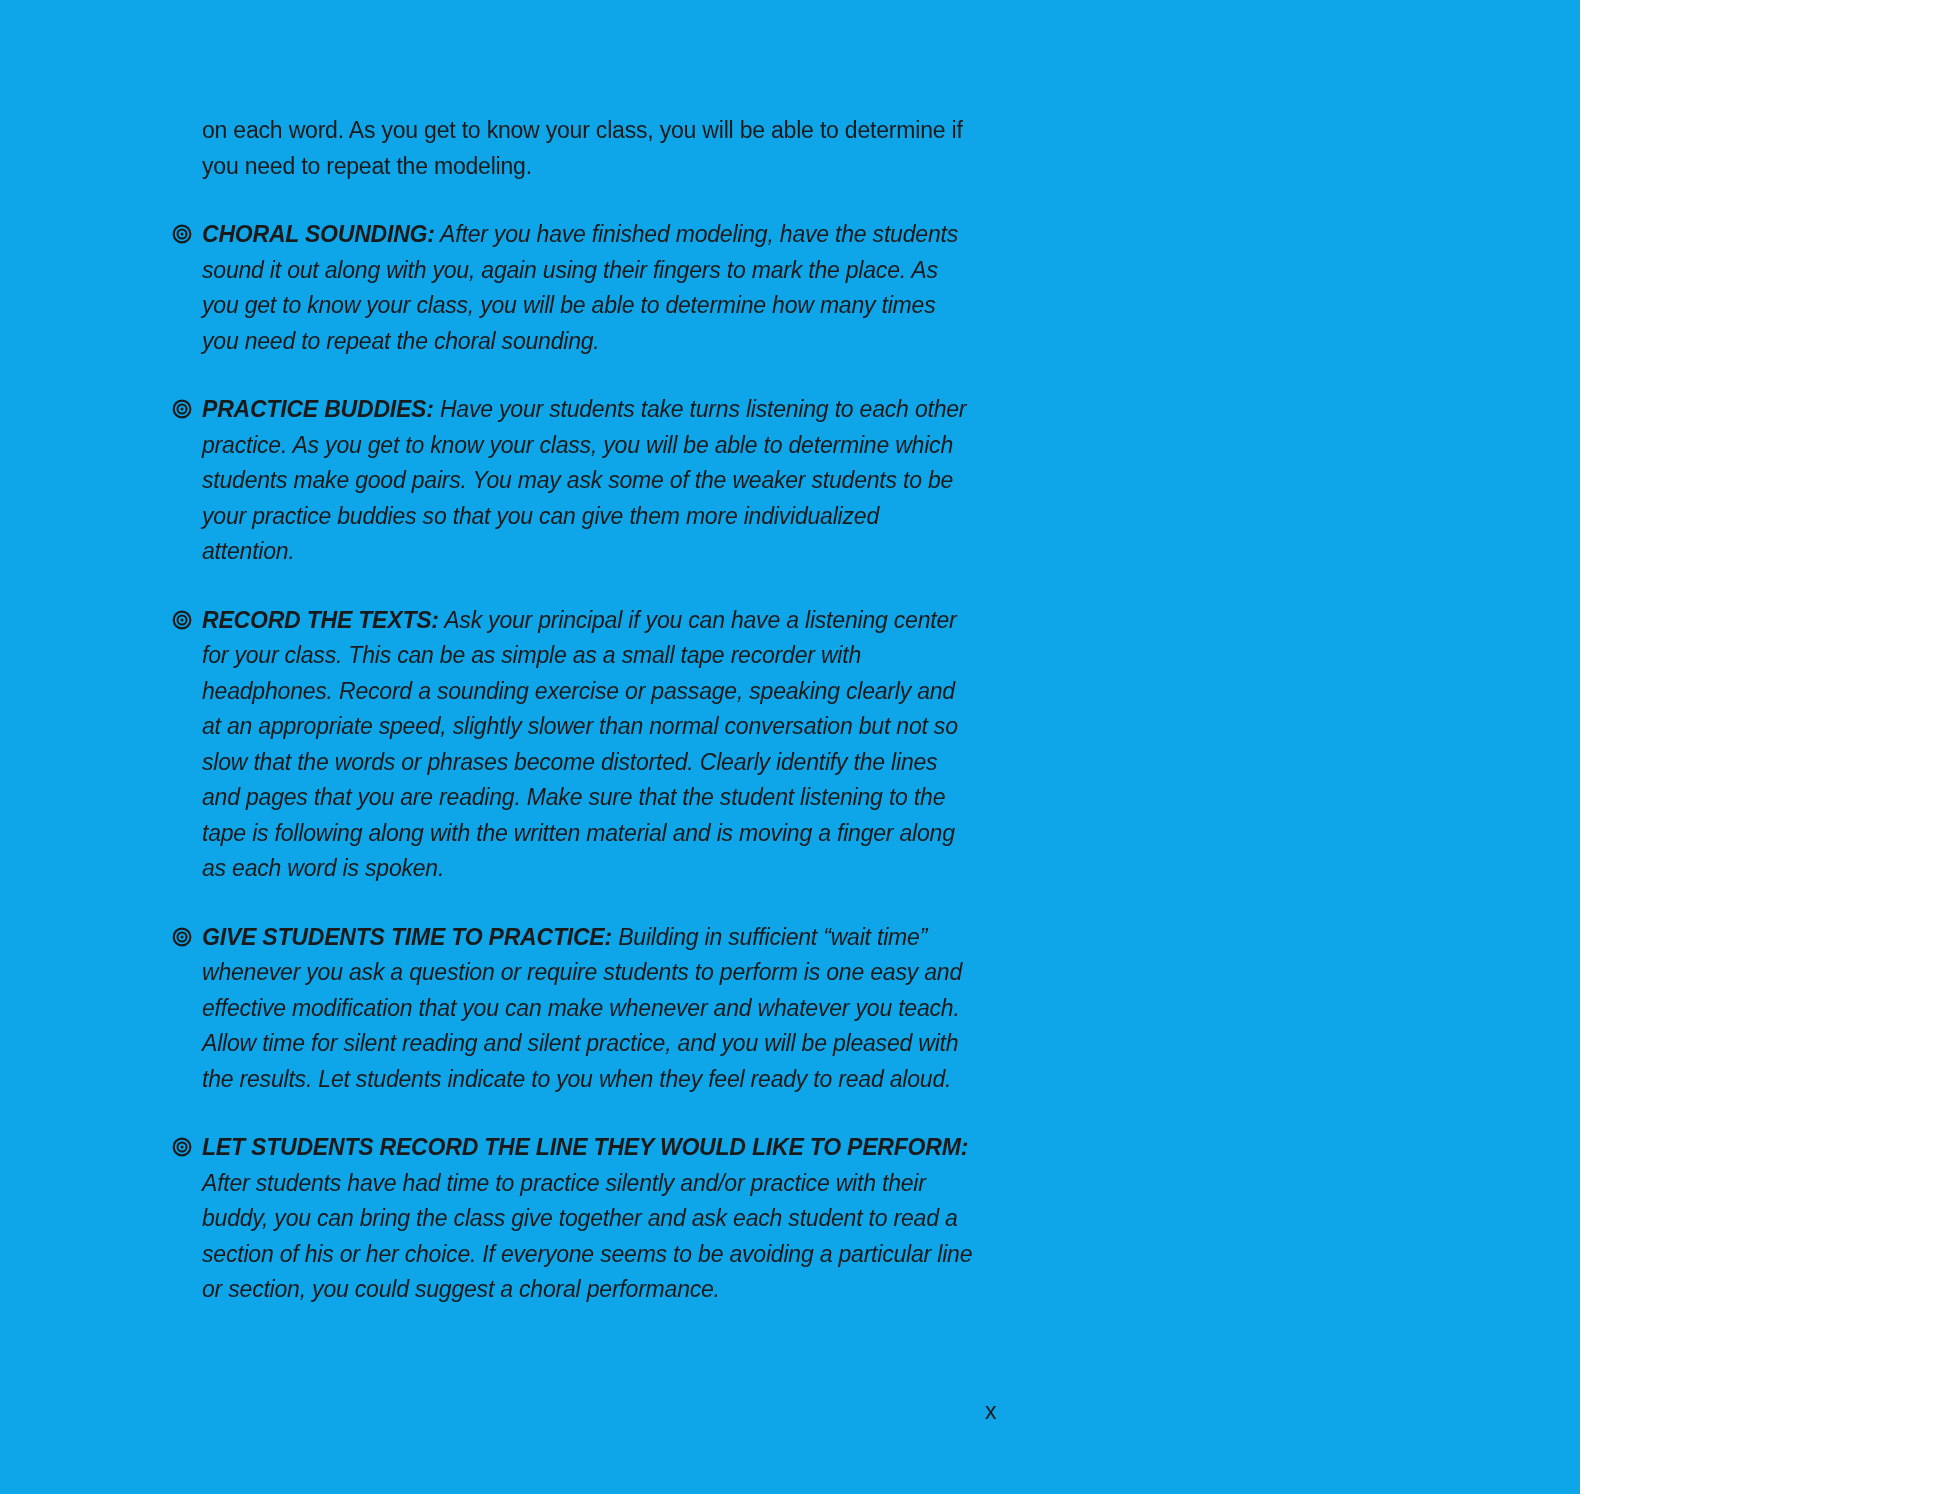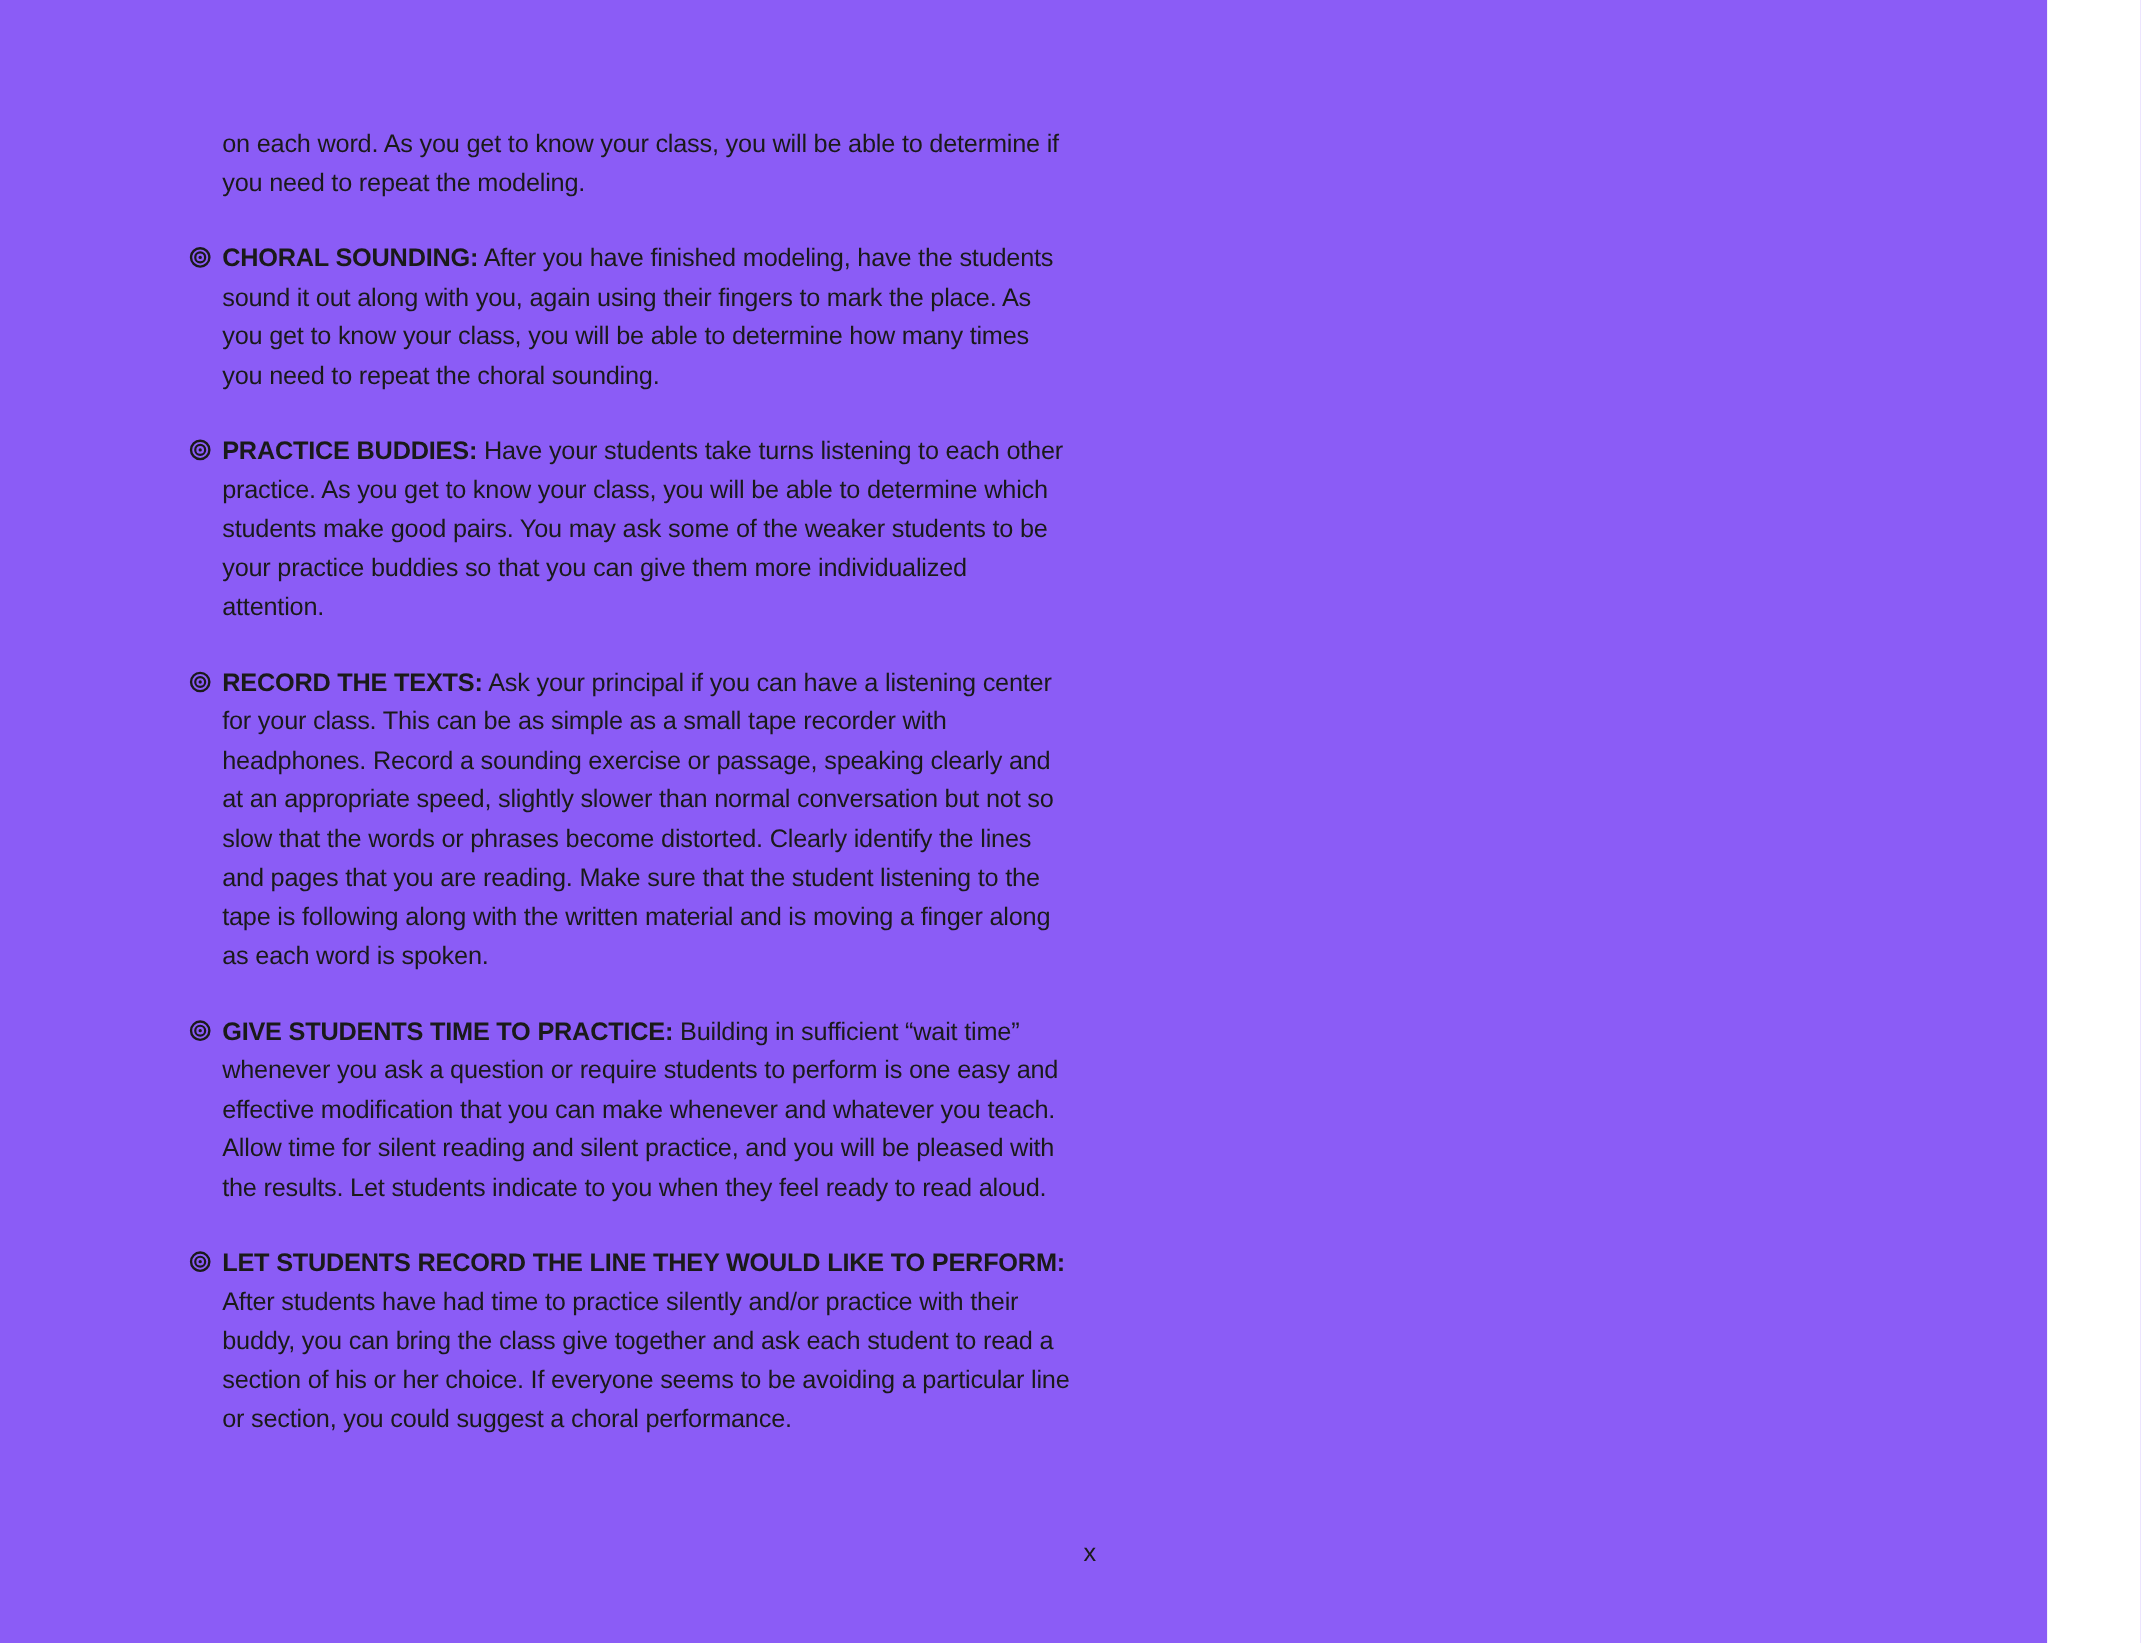--- a/index.html
+++ b/index.html
@@ -1,20 +1,20 @@
 <!DOCTYPE html>
 <html><head>
 <meta charset="utf-8">
 <style>
   html, body { margin: 0; padding: 0; background: #ffffff; }
   .page {
     position: relative;
-    width: 1861px;
+    width: 1580px;
     height: 1494px;
-    background: #8b5cf6;
+    background: #0ea5e9;
     color: #1a1a1a;
     font-family: "Liberation Sans", sans-serif;
     overflow: hidden;
   }
   .col {
     font-size: 23px;
     line-height: 35.5px;
     letter-spacing: -0.2px;
   }
   .col-left {
@@ -30,21 +30,21 @@
     width: 782px;
   }
   .intro {
     margin: 0 0 0 40px;
   }
   .item {
     position: relative;
     padding-left: 40px;
     margin-top: 33px;
   }
-  .item p { margin: 0; }
+  .item p { margin: 0; font-style: italic; }
   .bullet {
     position: absolute;
     left: 10px;
     top: 7px;
     width: 20px;
     height: 20px;
   }
   .bullet svg { display: block; width: 20px; height: 20px; }
   .label { font-weight: bold; }
   .italic { font-style: italic; }

